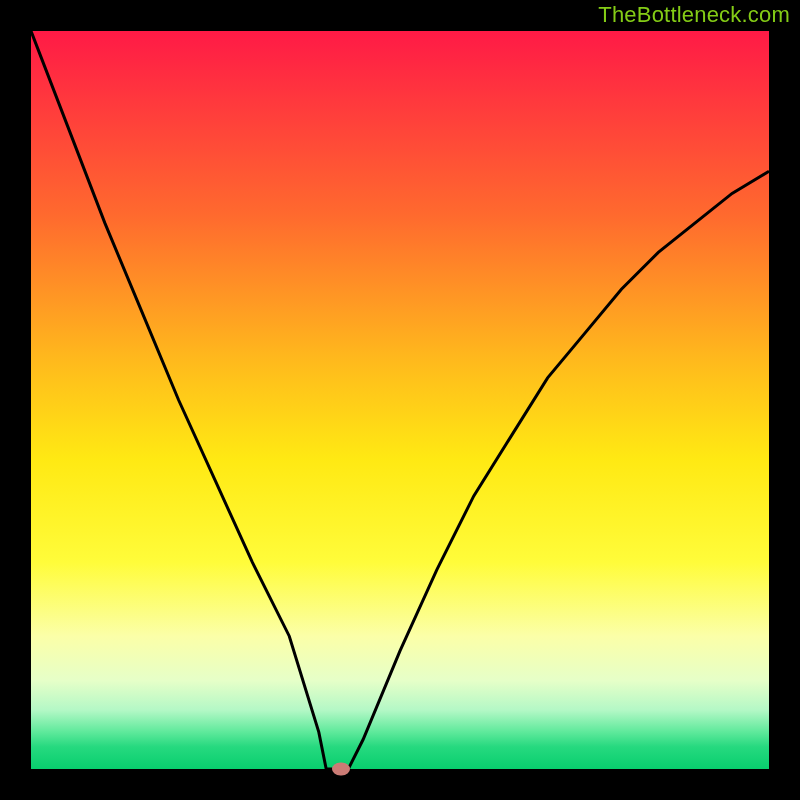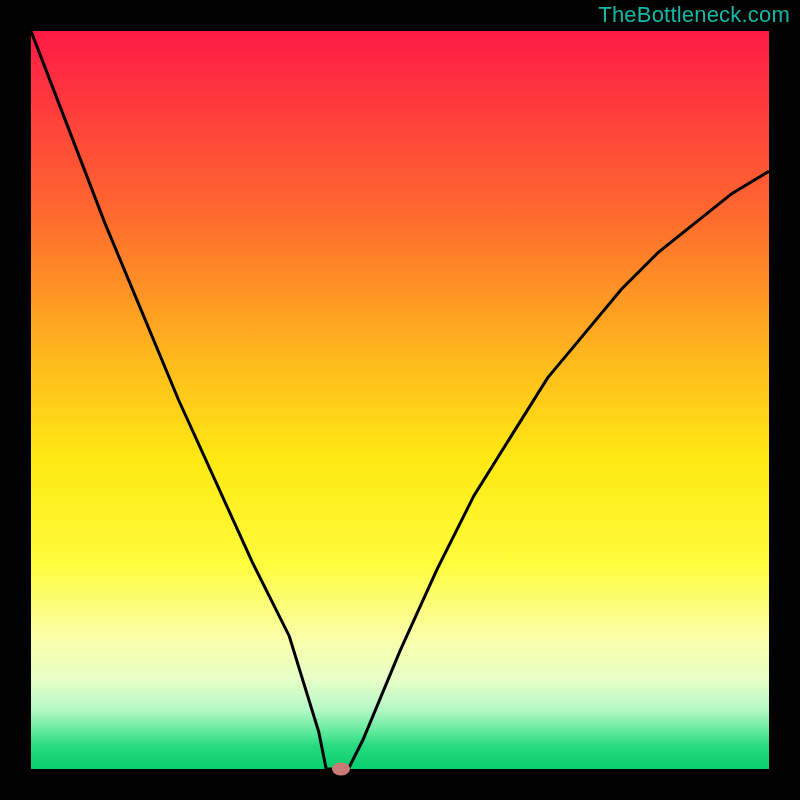--- a/index.html
+++ b/index.html
@@ -14,21 +14,21 @@
   .outer {
     position: relative;
     width: 800px;
     height: 800px;
     background: #000;
   }
   .watermark {
     position: absolute;
     top: 2px;
     right: 10px;
-    color: #14b8a6;
+    color: #84cc16;
     font-size: 22px;
     font-weight: 500;
     letter-spacing: 0.2px;
     z-index: 3;
   }
   .plot-area {
     position: absolute;
     left: 31px;
     top: 31px;
     width: 738px;

